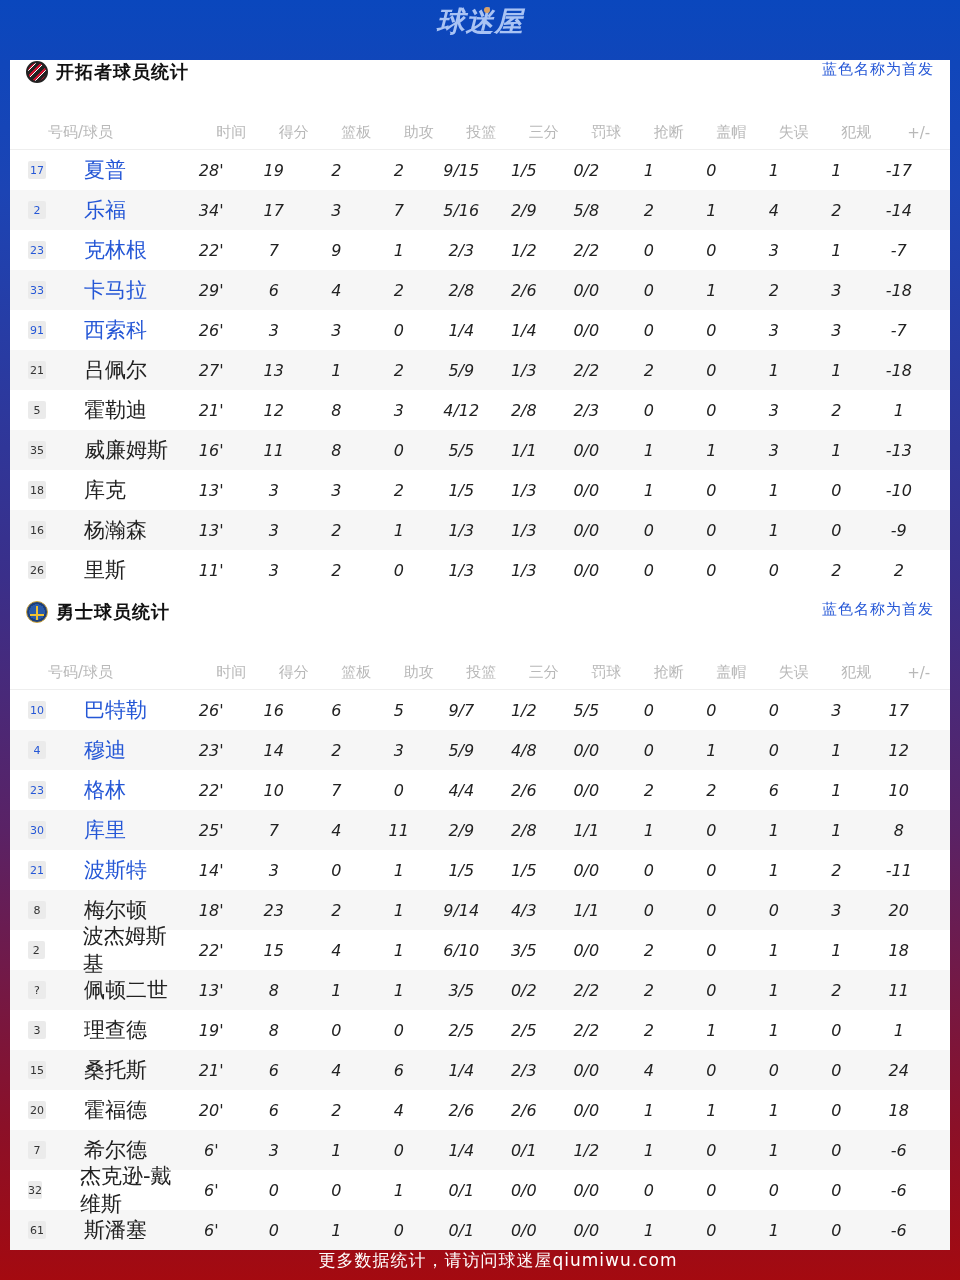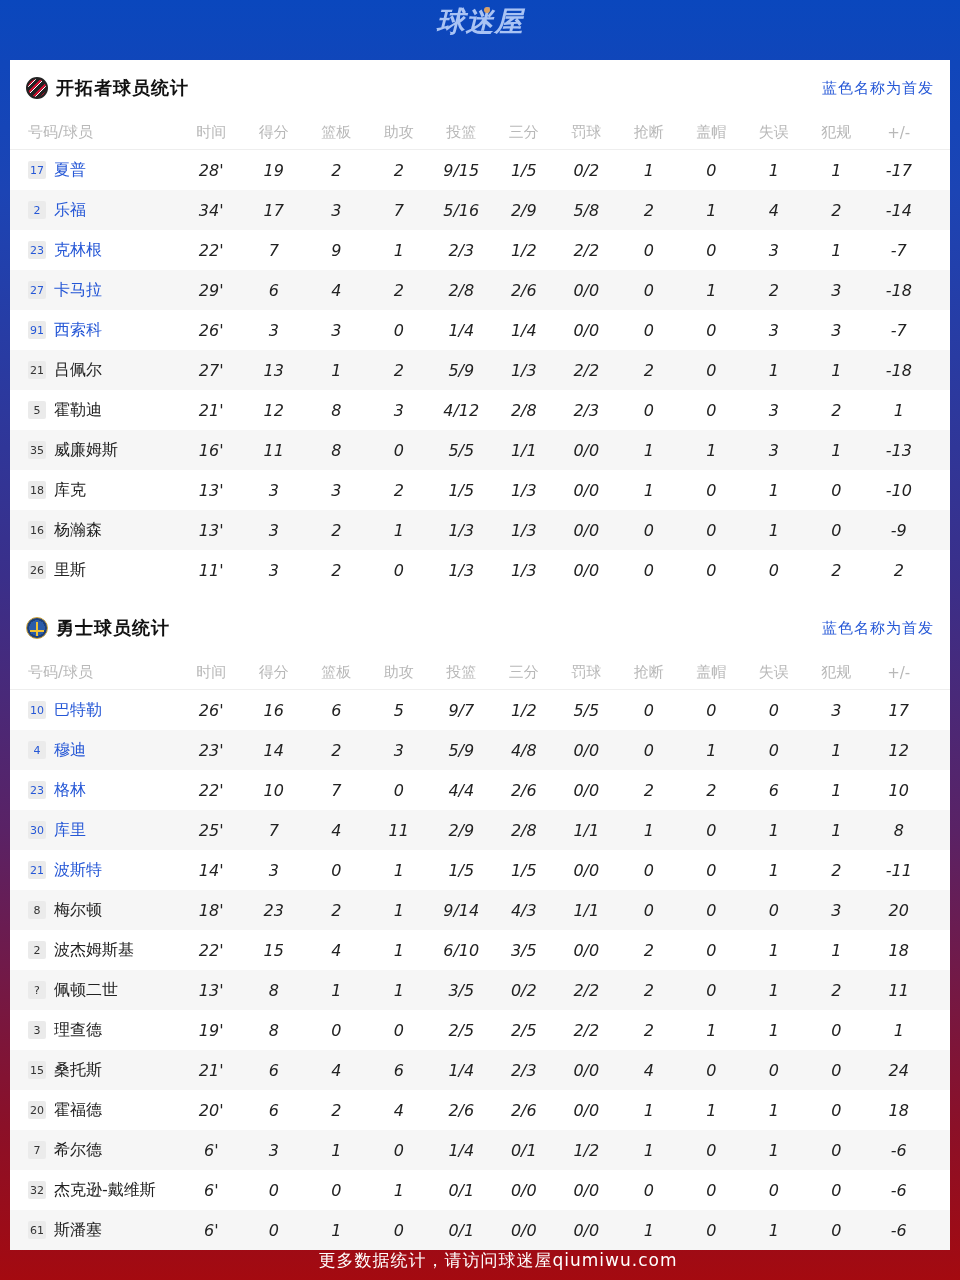--- a/index.html
+++ b/index.html
@@ -22,21 +22,21 @@
   .brand-dot {
     position: absolute; top: 4px; left: 47px;
     width: 6px; height: 6px; border-radius: 50%;
     background: #d9a066;
   }
   .card {
     position: absolute; left: 10px; top: 60px; width: 940px; height: 1180px;
     background: #ffffff;
   }
   .section-head {
-    height: 56px; display: flex; align-items: center; justify-content: space-between;
+    height: 56px; display: flex; align-items: flex-start; justify-content: space-between;
     padding: 0 16px 0 16px;
   }
   .team-title { display: flex; align-items: center; gap: 8px; }
   .logo {
     width: 22px; height: 22px; border-radius: 50%;
     display: inline-block; position: relative; overflow: hidden;
   }
   .logo-blazers {
     background: repeating-linear-gradient(135deg, #222 0 3px, #c8102e 3px 5px, #fff 5px 6px);
     border: 2px solid #222;
@@ -51,31 +51,31 @@
   .logo-warriors::before {
     content: ""; position: absolute; left: 3px; top: 12px; width: 14px; height: 2px; background: #f1c232;
   }
   .team-name { font-size: 18px; font-weight: bold; color: #111; letter-spacing: 1px; }
   .starter-note { font-size: 15px; color: #2557d6; letter-spacing: 1px; margin-left: 45px; }
   .row {
     height: 40px; display: flex; align-items: center;
     font-size: 16px; color: #222;
   }
   .row.alt { background: #f6f6f6; }
-  .row.head { color: #b8b8b8; font-size: 15px; border-bottom: 1px solid #eeeeee; height: 34px; }
+  .row.head { color: #b8b8b8; font-size: 15px; border-bottom: 1px solid #eeeeee; height: 34px; justify-content: flex-end; }
   .c-player { width: 170px; display: flex; align-items: center; padding-left: 18px; }
   .c { width: 62.5px; text-align: center; font-style: italic; font-family: "DejaVu Sans", sans-serif; }
   .row.head .c { font-style: normal; }
   .num {
     width: 18px; height: 18px; background: #ebebeb; border-radius: 2px;
     font-size: 11px; color: #333; display: inline-flex; align-items: center; justify-content: center;
     margin-right: 8px;
   }
   .num.starter { color: #2557d6; }
-  .pname { font-size: 16px; color: #222; }
+  .pname { font-size: 21px; color: #222; margin-left: 30px; }
   .pname.starter { color: #2557d6; }
   .footer {
     position: absolute; left: 0; top: 1240px; width: 960px; height: 40px;
     display: flex; align-items: center; justify-content: center;
     color: #ffffff; font-size: 17px; letter-spacing: 1px; padding-left: 36px;
   }
   .gap { height: 10px; }
 </style>
 </head>
 <body>
@@ -160,21 +160,21 @@
         <div class="c">1/2</div>
         <div class="c">2/2</div>
         <div class="c">0</div>
         <div class="c">0</div>
         <div class="c">3</div>
         <div class="c">1</div>
         <div class="c">-7</div>
       </div>
       <div class="row alt">
       <div class="c-player">
-        <span class="num starter">27</span>
+        <span class="num starter">33</span>
         <span class="pname starter">卡马拉</span>
       </div>
         <div class="c">29'</div>
         <div class="c">6</div>
         <div class="c">4</div>
         <div class="c">2</div>
         <div class="c">2/8</div>
         <div class="c">2/6</div>
         <div class="c">0/0</div>
         <div class="c">0</div>

